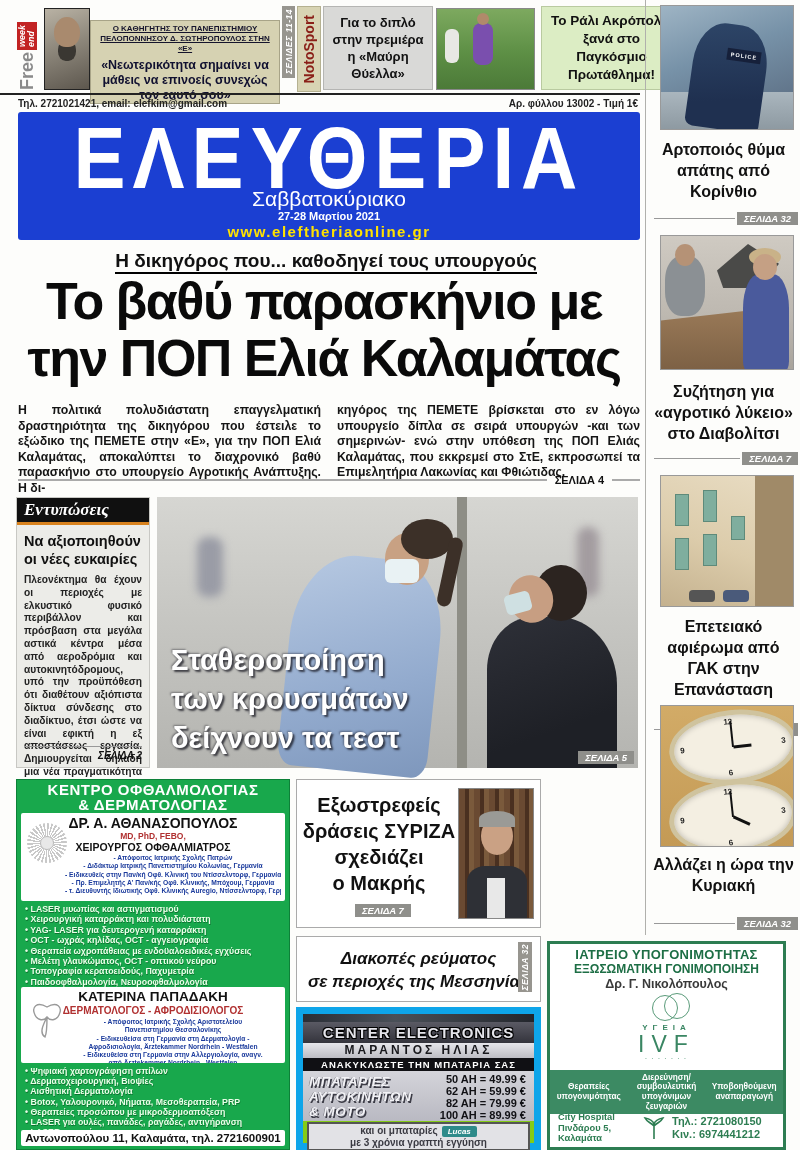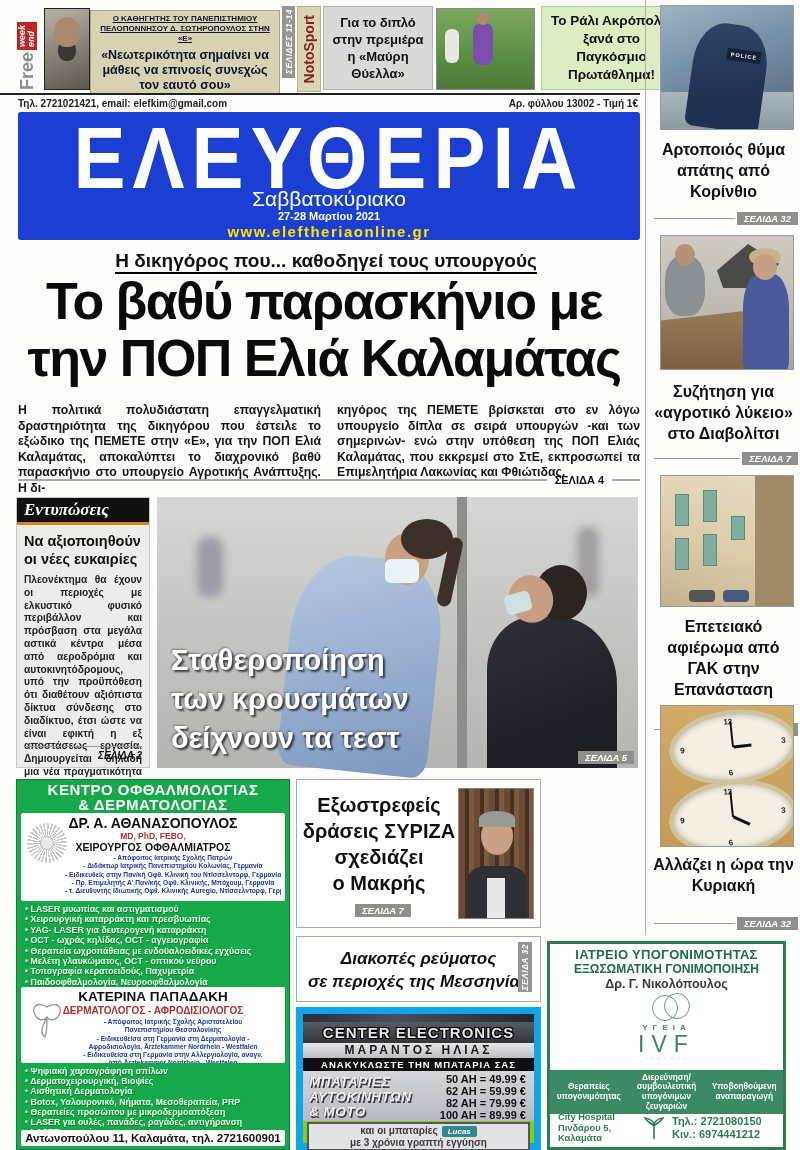--- a/index.html
+++ b/index.html
@@ -13,21 +13,21 @@
   .fw-rot{width:84px;height:26px;transform:rotate(-90deg) translateX(-84px);transform-origin:0 0;
           display:flex;align-items:center;gap:2px;}
   .fw-free{color:#8a8a8a;font-weight:800;font-size:18px;letter-spacing:0;}
   .fw-red{background:#c22323;color:#fff;display:flex;flex-direction:column;padding:1px 3px;}
   .fw-red span{font-size:9px;font-weight:800;font-style:italic;line-height:9px;}
 
   .prof-photo{left:44px;top:8px;width:44px;height:80px;border:1px solid #222;
     background:linear-gradient(160deg,#b9b2a4 0%,#8e887c 45%,#5d574e 100%);}
   .prof-head{position:absolute;left:9px;top:8px;width:26px;height:30px;border-radius:50% 50% 45% 45%;
     background:#a98a6e;box-shadow:0 18px 0 -4px #3a3732;}
-  .prof-box{left:90px;top:10px;width:190px;height:84px;background:#d6d2b2;border:1px solid #a8a488;
+  .prof-box{left:90px;top:20px;width:190px;height:84px;background:#d6d2b2;border:1px solid #a8a488;
     text-align:center;padding:3px 4px;box-sizing:border-box;}
   .prof-kicker{font-size:8px;font-weight:800;color:#15142c;text-decoration:underline;line-height:10px;}
   .prof-quote{font-size:12.5px;font-weight:800;color:#101030;line-height:15px;margin-top:4px;}
 
   .vbadge{position:absolute;background:#97958f;color:#fff;display:flex;align-items:center;justify-content:center;}
   .vbadge span{writing-mode:vertical-rl;transform:rotate(180deg);font-size:8.5px;font-weight:800;font-style:italic;
     letter-spacing:0.5px;white-space:nowrap;}
   .vb1{left:282px;top:6px;width:13px;height:72px;}
   .vb2{left:684px;top:6px;width:13px;height:72px;}
 
@@ -411,21 +411,21 @@
       <div class="doc-notes">
         <div>- Απόφοιτος Ιατρικής Σχολής Πατρών</div>
         <div>- Διδάκτωρ Ιατρικής Πανεπιστημίου Κολωνίας, Γερμανία</div>
         <div>- Ειδικευθείς στην Παν/κή Οφθ. Κλινική του Ντίσσελντορφ, Γερμανία</div>
         <div>- Πρ. Επιμελητής Α' Παν/κής Οφθ. Κλινικής, Μπόχουμ, Γερμανία</div>
         <div>- τ. Διευθυντής Ιδιωτικής Οφθ. Κλινικής Auregio, Ντίσσελντορφ, Γερμανία</div>
       </div>
     </div>
     <div class="eye-list el1">
       <div>• LASER μυωπίας και αστιγματισμού</div>
-      <div>• Χειρουργική καταρράκτη και πρεσβυωπίας</div>
+      <div>• Χειρουργική καταρράκτη και πολυδιάστατη</div>
       <div>• YAG- LASER για δευτερογενή καταρράκτη</div>
       <div>• OCT - ωχράς κηλίδας, OCT - αγγειογραφία</div>
       <div>• Θεραπεία ωχροπάθειας με ενδοϋαλοειδικές εγχύσεις</div>
       <div>• Μελέτη γλαυκώματος, OCT - οπτικού νεύρου</div>
       <div>• Τοπογραφία κερατοειδούς, Παχυμετρία</div>
       <div>• Παιδοοφθαλμολογία, Νευροοφθαλμολογία</div>
     </div>
     <div class="eye-panel ep2">
       <svg class="bf-logo" viewBox="0 0 36 40">
         <path d="M18 8 C8 2 2 8 6 16 C9 22 15 22 18 18 C21 22 27 22 30 16 C34 8 28 2 18 8 Z M18 18 C14 26 10 34 16 38 C18 34 18 26 18 18 Z" fill="none" stroke="#9a9a9a" stroke-width="1.4"></path>

